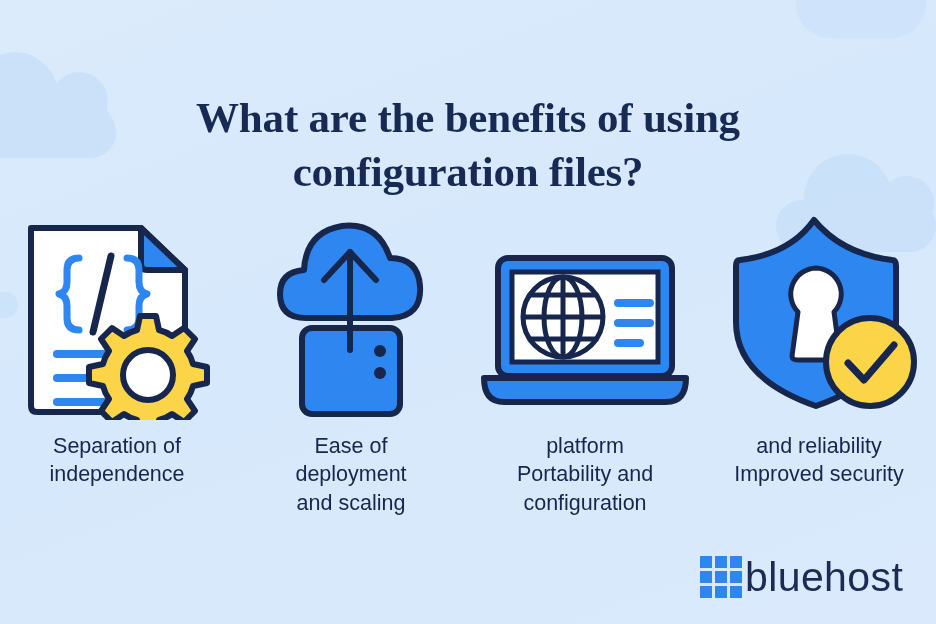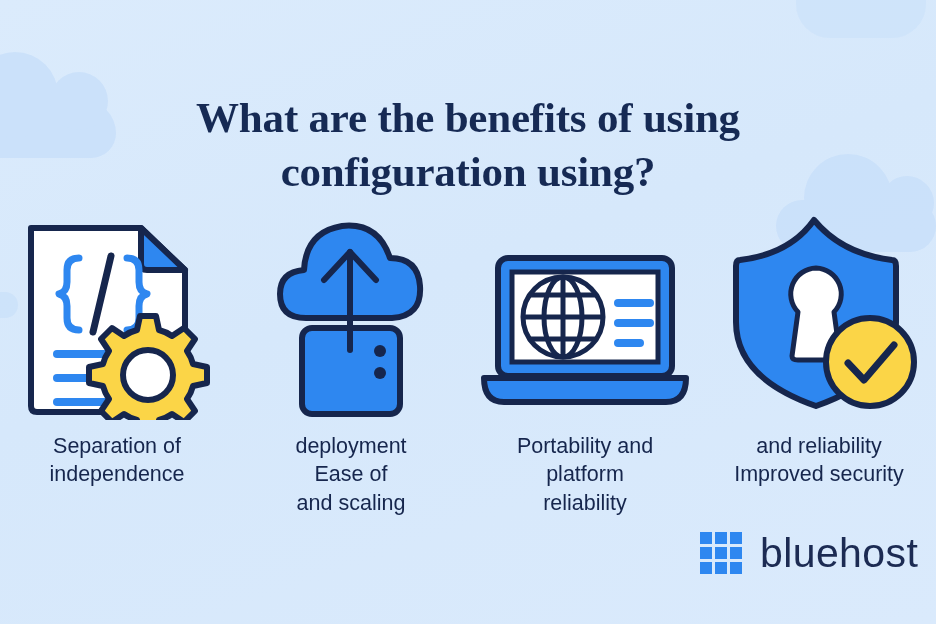--- a/index.html
+++ b/index.html
@@ -143,24 +143,24 @@
     line-height: 1.32;
     color: #16264d;
     font-weight: 400;
   }
   .caption .cline { display: block; }
 
   
   #logo {
     position: absolute;
     left: 700px;
-    top: 532px;
+    top: 556px;
     display: flex;
     align-items: center;
-    gap: 18px;
+    gap: 3px;
   }
   #logo-grid {
     display: grid;
     grid-template-columns: repeat(3, 12px);
     grid-template-rows: repeat(3, 12px);
     gap: 3px;
   }
   #logo-grid i {
     display: block;
     width: 12px;
@@ -181,21 +181,21 @@
 
 <div id="infographic">
 
   <div class="bg-cloud" id="cloud-left"></div>
   <div class="bg-cloud" id="cloud-right"></div>
   <div class="bg-cloud" id="cloud-mid"></div>
   <div class="bg-cloud" id="cloud-topright"></div>
 
   <h1 id="title">
     <span class="line">What are the benefits of using</span>
-    <span class="line">configuration using?</span>
+    <span class="line">configuration files?</span>
   </h1>
 
   <div id="columns">
 
     <div class="col">
       <div class="icon-box">
         <svg width="200" height="210" viewBox="0 0 200 210">
 
           <path d="M14 18 L124 18 L168 60 L168 196 Q168 202 162 202 L20 202 Q14 202 14 196 Z" fill="#ffffff" stroke="#16264d" stroke-width="6" stroke-linejoin="round"></path>
           <path d="M124 18 L168 60 L130 60 Q124 60 124 54 Z" fill="#2e87f0" stroke="#16264d" stroke-width="6" stroke-linejoin="round"></path>
@@ -229,22 +229,22 @@
 
           <rect x="36" y="118" width="98" height="86" rx="10" ry="10" fill="#2e87f0" stroke="#16264d" stroke-width="6"></rect>
           <circle cx="114" cy="141" r="6" fill="#16264d"></circle>
           <circle cx="114" cy="163" r="6" fill="#16264d"></circle>
 
           <line x1="84" y1="140" x2="84" y2="42" stroke="#16264d" stroke-width="6" stroke-linecap="round"></line>
           <polyline points="58,70 84,42 110,70" fill="none" stroke="#16264d" stroke-width="6" stroke-linecap="round" stroke-linejoin="round"></polyline>
         </svg>
       </div>
       <div class="caption">
+        <span class="cline">Ease of</span>
         <span class="cline">deployment</span>
-        <span class="cline">Ease of</span>
         <span class="cline">and scaling</span>
       </div>
     </div>
 
     <div class="col">
       <div class="icon-box">
         <svg width="210" height="210" viewBox="0 0 210 210">
 
           <rect x="18" y="48" width="174" height="118" rx="10" ry="10" fill="#2e87f0" stroke="#16264d" stroke-width="6"></rect>
           <rect x="32" y="62" width="146" height="90" fill="#ffffff" stroke="#16264d" stroke-width="5"></rect>
@@ -259,23 +259,23 @@
           </g>
 
           <line x1="138" y1="93" x2="170" y2="93" stroke="#2e87f0" stroke-width="8" stroke-linecap="round"></line>
           <line x1="138" y1="113" x2="170" y2="113" stroke="#2e87f0" stroke-width="8" stroke-linecap="round"></line>
           <line x1="138" y1="133" x2="160" y2="133" stroke="#2e87f0" stroke-width="8" stroke-linecap="round"></line>
 
           <path d="M4 168 L206 168 Q206 192 186 192 L24 192 Q4 192 4 168 Z" fill="#2e87f0" stroke="#16264d" stroke-width="6" stroke-linejoin="round"></path>
         </svg>
       </div>
       <div class="caption">
+        <span class="cline">platform</span>
         <span class="cline">Portability and</span>
-        <span class="cline">platform</span>
-        <span class="cline">reliability</span>
+        <span class="cline">configuration</span>
       </div>
     </div>
 
     <div class="col">
       <div class="icon-box">
         <svg width="195" height="210" viewBox="0 0 195 210">
 
           <path d="M92 10 Q120 44 170 50 Q174 50 174 56 L174 112 Q174 168 94 196 Q14 168 14 112 L14 56 Q14 50 18 50 Q68 44 92 10 Z" fill="#2e87f0" stroke="#16264d" stroke-width="6" stroke-linejoin="round"></path>
 
           <path d="M94 58 A26 26 0 0 1 112 102 L118 146 Q118 150 112 150 L76 150 Q70 150 70 146 L76 102 A26 26 0 0 1 94 58 Z" fill="#ffffff" stroke="#16264d" stroke-width="5" stroke-linejoin="round"></path>

